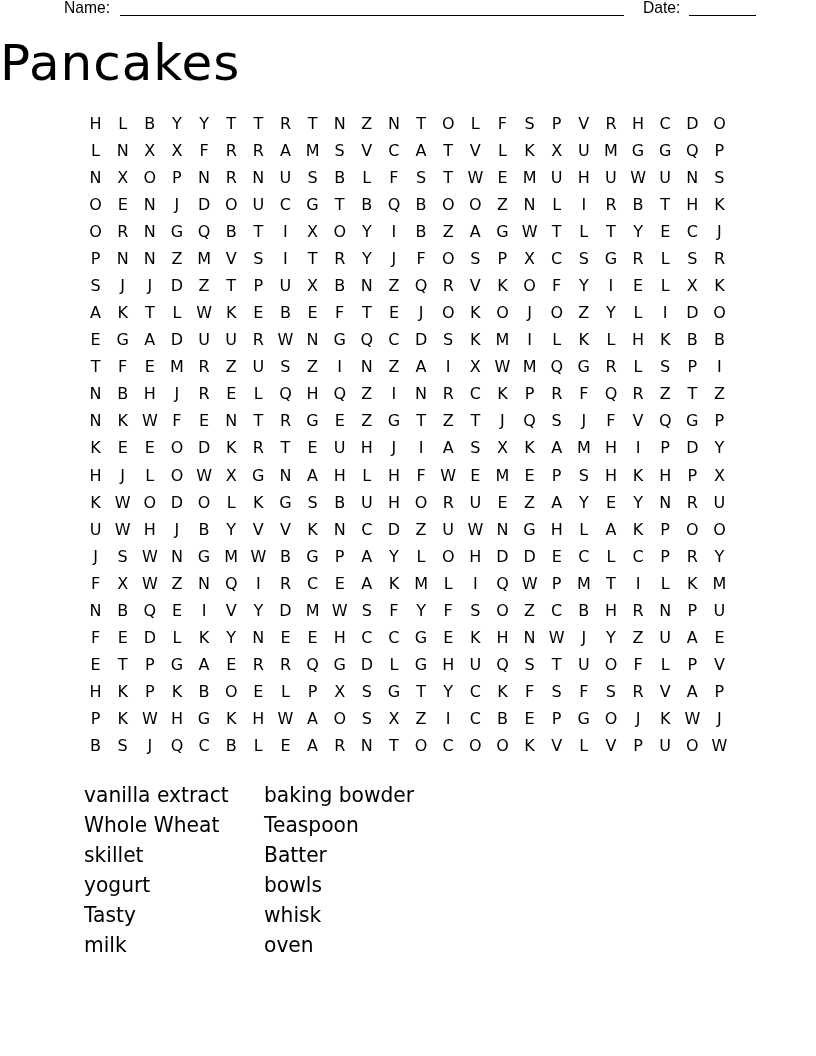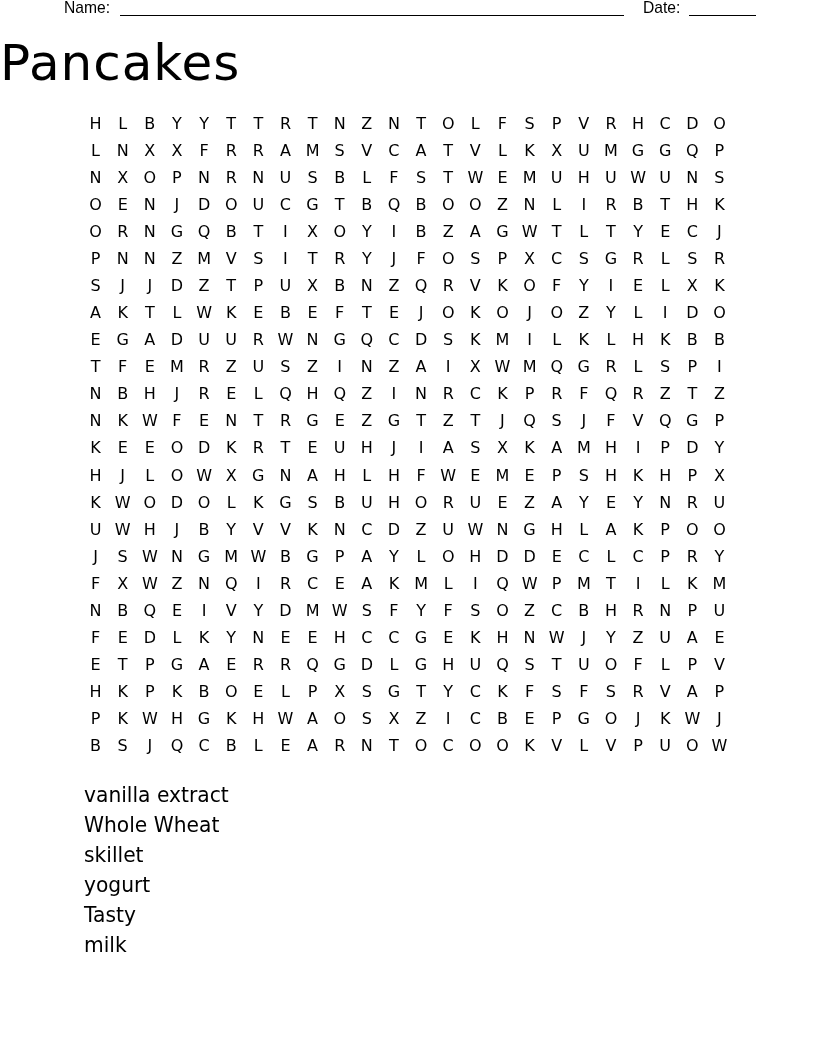--- a/index.html
+++ b/index.html
@@ -695,13 +695,21 @@
 
 <div class="words" id="words">
     <div class="col">
       <div class="word">vanilla extract</div>
       <div class="word">Whole Wheat</div>
       <div class="word">skillet</div>
       <div class="word">yogurt</div>
       <div class="word">Tasty</div>
       <div class="word">milk</div>
     </div>
+    <div class="col">
+      <div class="word">baking bowder</div>
+      <div class="word">Teaspoon</div>
+      <div class="word">Batter</div>
+      <div class="word">bowls</div>
+      <div class="word">whisk</div>
+      <div class="word">oven</div>
+    </div>
   </div>
 
 </body></html>

